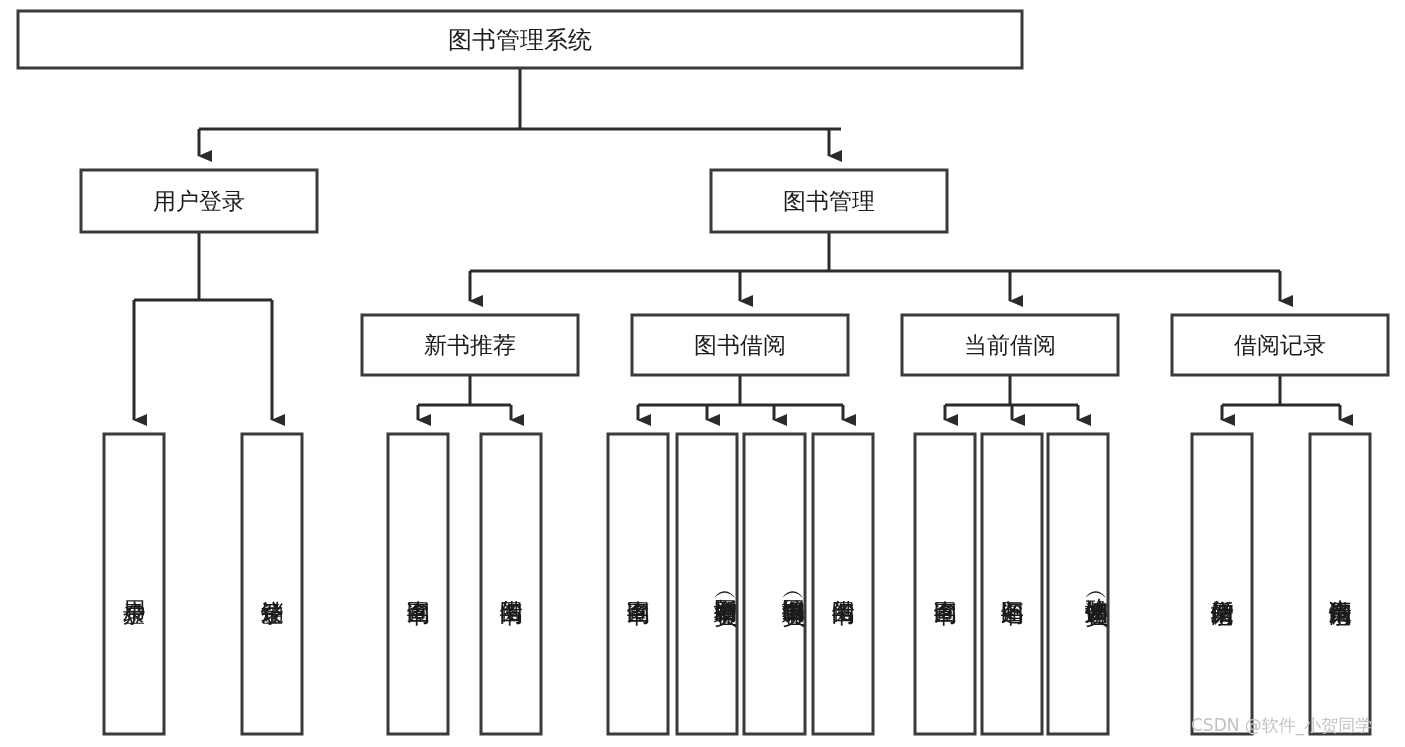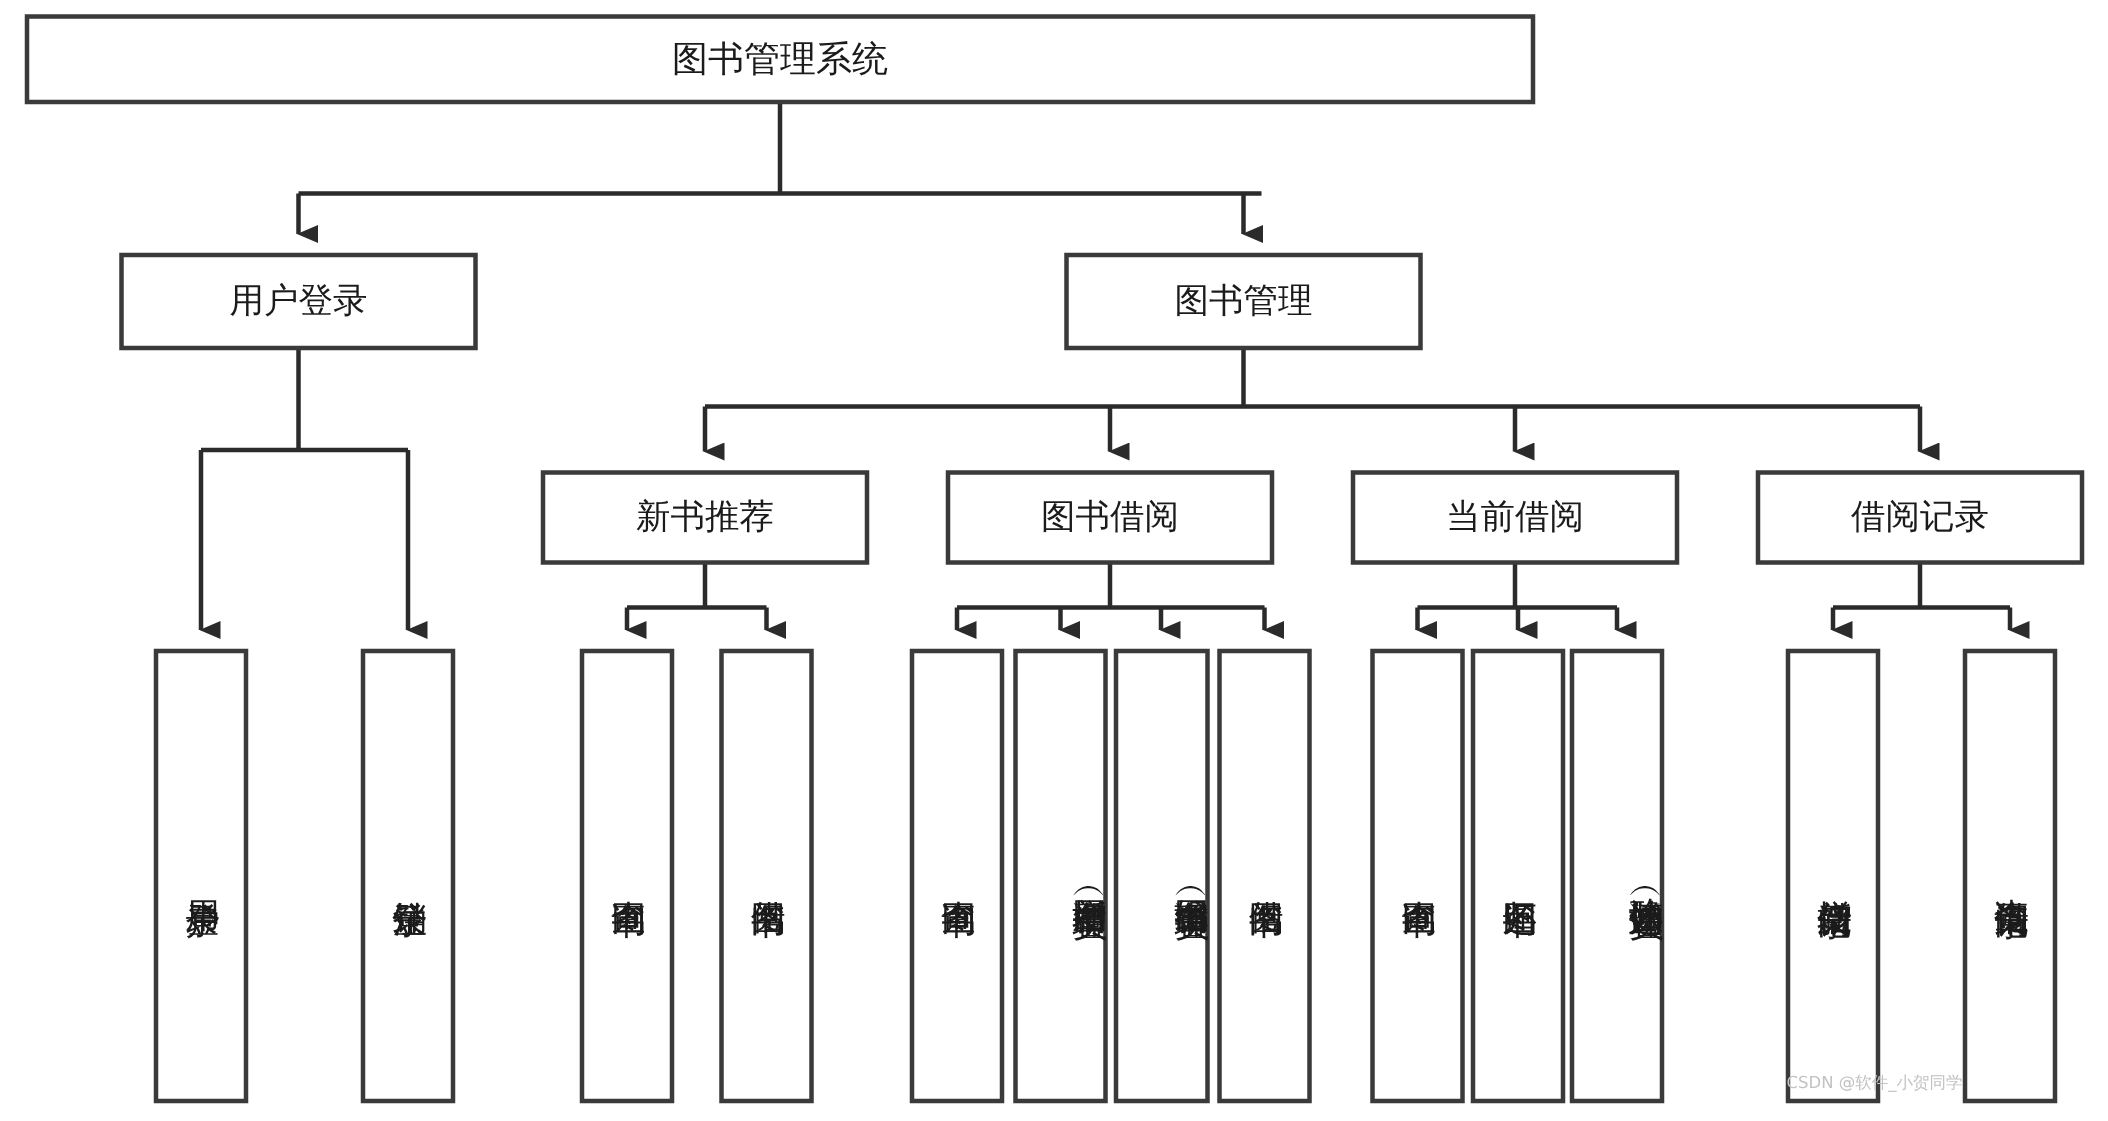--- a/index.html
+++ b/index.html
@@ -11,21 +11,21 @@
   .edge{stroke:#2b2b2b;stroke-width:3;fill:none;stroke-linecap:butt;}
   .arrow-head{fill:#2b2b2b;}
   .node-label-h{font-family:"DejaVu Sans","Liberation Sans",sans-serif;
        font-size:23px;fill:#1b1b1b;text-anchor:middle;dominant-baseline:middle;}
   .node-label-root{font-size:24px;}
   .vlabel{position:absolute;display:flex;align-items:center;justify-content:center;
        writing-mode:vertical-rl;text-orientation:upright;
        font-family:"DejaVu Sans","Liberation Sans",sans-serif;
        font-size:23px;line-height:1.02;color:#1b1b1b;letter-spacing:1px;
        white-space:nowrap;pointer-events:none;}
-  #watermark{position:absolute;left:1191px;top:714px;font-size:11px;color:#c2c2c2;
+  #watermark{position:absolute;left:1191px;top:714px;font-size:17px;color:#c2c2c2;
        font-family:"DejaVu Sans","Liberation Sans",sans-serif;white-space:nowrap;}
 </style>
 </head>
 <body>
 
 <div id="stage">
 
   <svg id="diagram" viewBox="0 0 1405 747">
     <defs>
       <marker id="arrow" viewBox="0 0 12 14" refX="6" refY="13" markerWidth="12" markerHeight="14" orient="auto-start-reverse" markerUnits="userSpaceOnUse">

